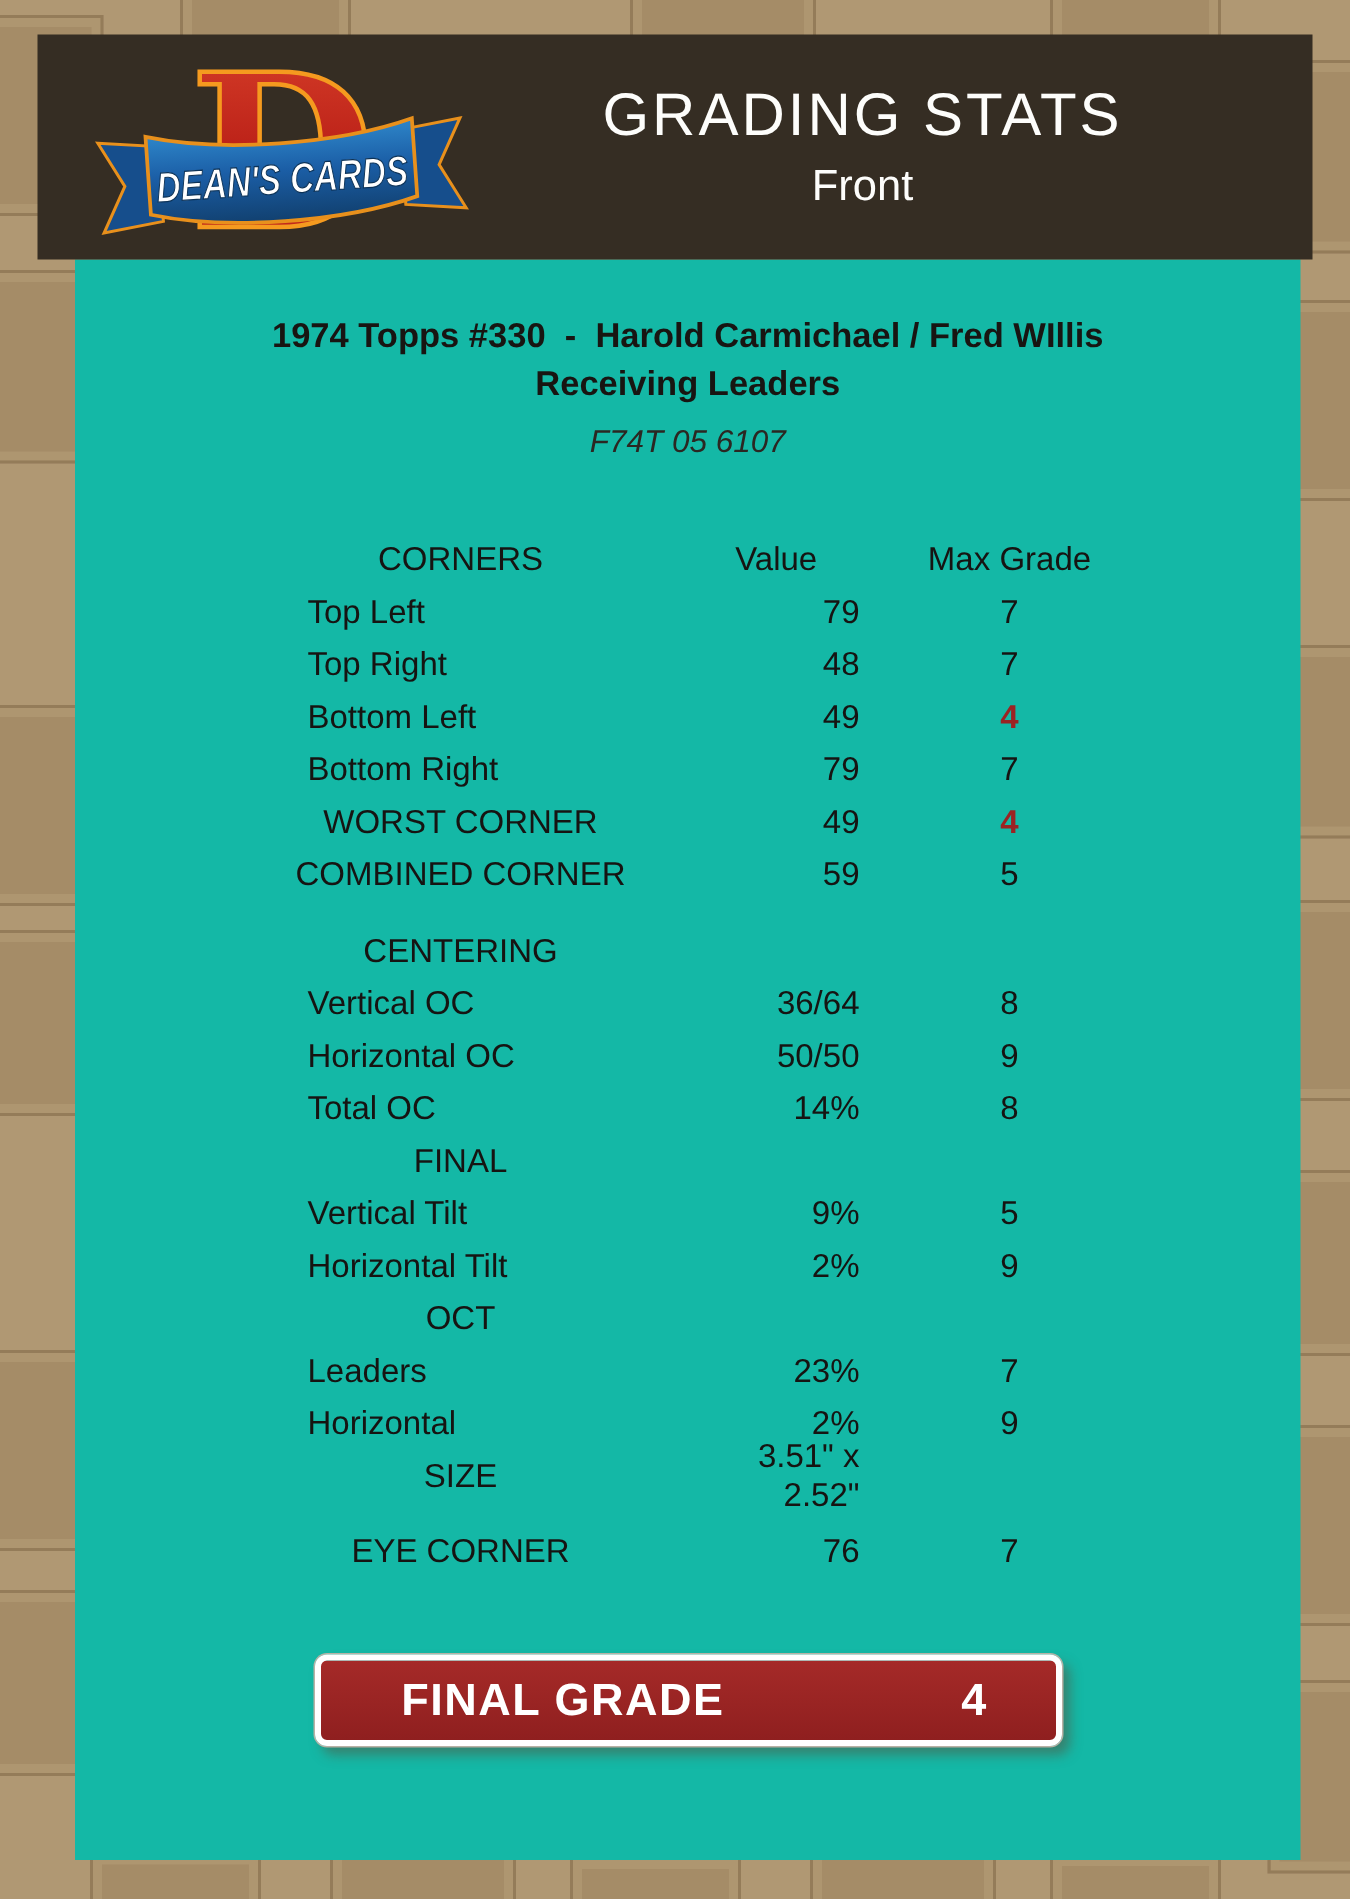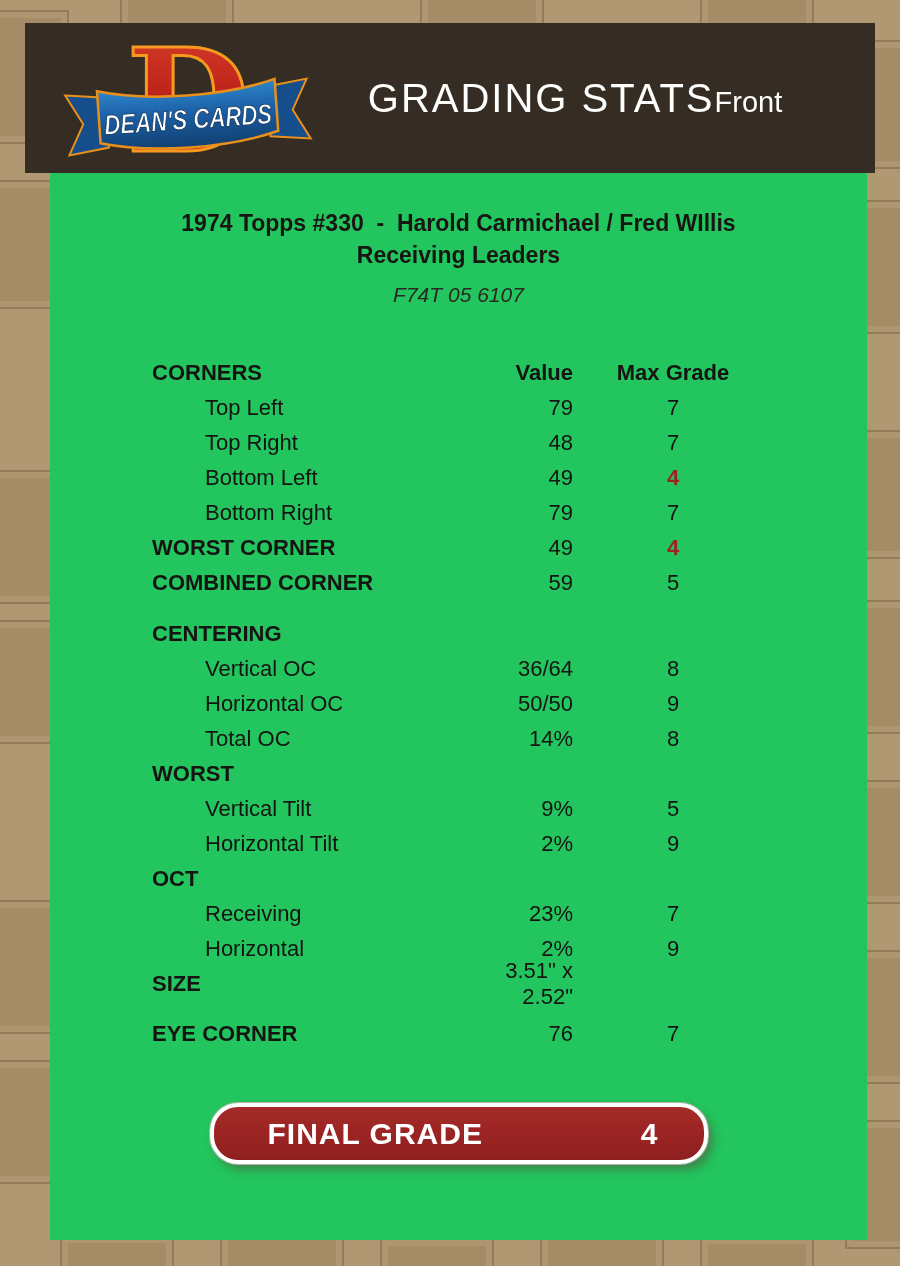--- a/index.html
+++ b/index.html
@@ -16,49 +16,49 @@
     box-shadow:inset 0 0 0 6px rgba(203,180,140,0.25);
   }
   
   .header-bar{
     position:absolute;left:25px;top:23px;width:850px;height:150px;
     background:#352d23;z-index:3;display:flex;align-items:center;
   }
   .logo-wrap{position:absolute;left:32px;top:6px;width:262px;height:140px;}
   .header-titles{
     position:absolute;left:330px;top:0;width:440px;height:150px;
-    display:flex;flex-direction:row;align-items:center;justify-content:center;
+    display:flex;flex-direction:column;align-items:center;justify-content:center;
     color:#fdfdfb;text-align:center;
   }
   .header-title{font-size:40px;letter-spacing:2px;font-weight:400;}
   .header-subtitle{font-size:29px;margin-top:8px;font-weight:400;text-align:right;}
   
   .panel{
     position:absolute;left:50px;top:173px;width:817px;height:1067px;
-    background:#22c55e;z-index:2;
+    background:#14b8a6;z-index:2;
   }
   .card-titles{padding-top:34px;text-align:center;color:#181512;}
   .card-title-line{font-size:23px;font-weight:bold;line-height:32px;white-space:pre-wrap;}
   .card-serial{font-size:21px;margin-top:10px;color:#2b2722;line-height:28px;font-style:italic;}
   
   .stats{margin-top:46px;padding-left:102px;color:#161412;}
   .trow{display:flex;align-items:center;height:35px;font-size:22px;}
   .gap16{margin-top:16px;}
   .gap15{margin-top:15px;}
   .c-label{width:310px;}
   .c-label.indent{padding-left:53px;width:257px;}
   .c-value{width:111px;text-align:right;}
   .c-max{width:160px;text-align:center;margin-left:20px;}
-  .bold{font-weight:bold;}
+  .bold{font-weight:normal;text-align:center;}
   .red{color:#9b2323;font-weight:bold;}
   
   .final-grade{
     width:498px;height:61px;margin:52px auto 0;box-sizing:border-box;
     background:linear-gradient(#a52a28,#8f1f1f);
-    border:4px solid #ffffff;border-radius:28px;
+    border:4px solid #ffffff;border-radius:8px;
     box-shadow:0 0 0 1px #b9b2a6, 5px 6px 8px rgba(90,78,58,0.5);
     display:flex;align-items:center;color:#ffffff;
   }
   .final-grade-label{font-size:30px;font-weight:bold;padding-left:54px;letter-spacing:1px;}
   .final-grade-value{font-size:30px;font-weight:bold;margin-left:auto;padding-right:46px;}
 </style>
 </head>
 <body>
 
 <div id="collage">
@@ -174,41 +174,41 @@
         <span class="c-label indent">Horizontal OC</span>
         <span class="c-value">50/50</span>
         <span class="c-max">9</span>
       </div>
       <div class="trow">
         <span class="c-label indent">Total OC</span>
         <span class="c-value">14%</span>
         <span class="c-max">8</span>
       </div>
       <div class="trow">
-        <span class="c-label bold">WORST</span>
+        <span class="c-label bold">FINAL</span>
         <span class="c-value"></span>
         <span class="c-max"></span>
       </div>
       <div class="trow">
         <span class="c-label indent">Vertical Tilt</span>
         <span class="c-value">9%</span>
         <span class="c-max">5</span>
       </div>
       <div class="trow">
         <span class="c-label indent">Horizontal Tilt</span>
         <span class="c-value">2%</span>
         <span class="c-max">9</span>
       </div>
       <div class="trow">
         <span class="c-label bold">OCT</span>
         <span class="c-value"></span>
         <span class="c-max"></span>
       </div>
       <div class="trow">
-        <span class="c-label indent">Receiving</span>
+        <span class="c-label indent">Leaders</span>
         <span class="c-value">23%</span>
         <span class="c-max">7</span>
       </div>
       <div class="trow">
         <span class="c-label indent">Horizontal</span>
         <span class="c-value">2%</span>
         <span class="c-max">9</span>
       </div>
       <div class="trow">
         <span class="c-label bold">SIZE</span>

